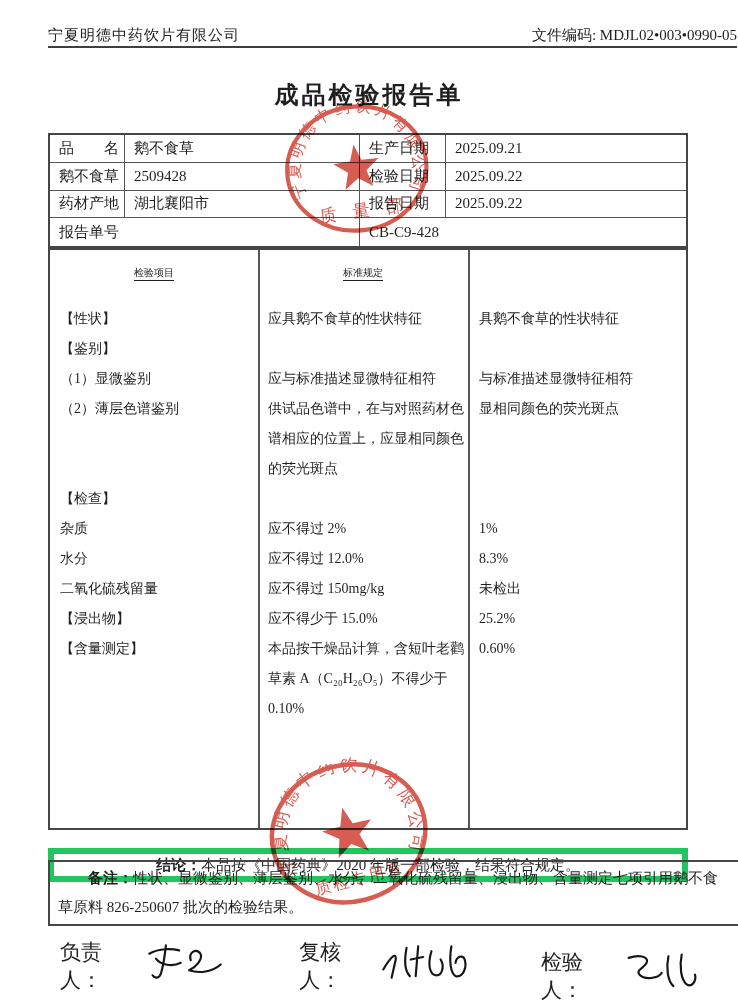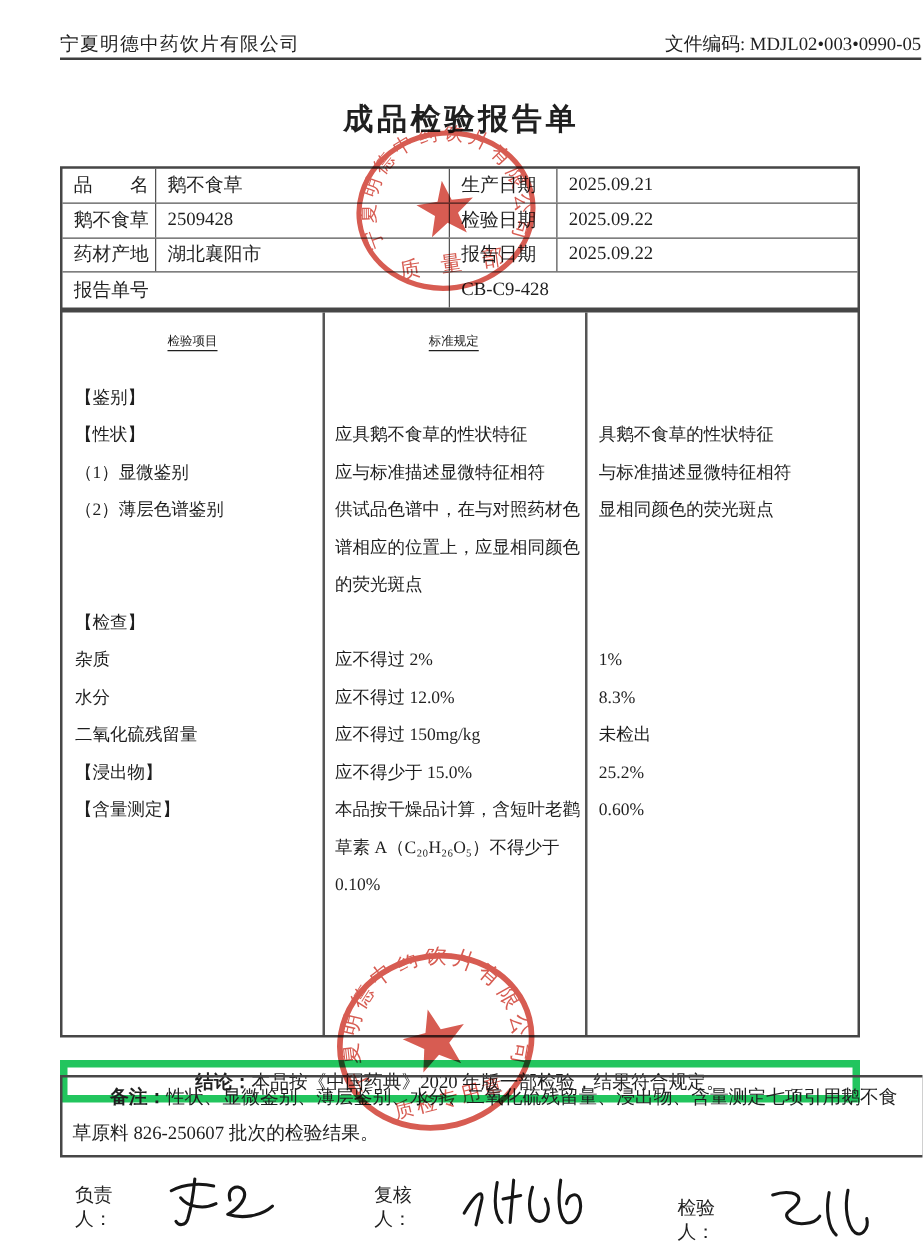--- a/index.html
+++ b/index.html
@@ -44,21 +44,21 @@
          border:6px solid #22c55e;box-sizing:border-box;
          display:flex;align-items:center;justify-content:center;font-size:15px;}
   .concl b{font-weight:bold;}
   .remark{position:absolute;left:48px;top:860px;width:692px;height:66px;
           border:2px solid #464646;box-sizing:border-box;
           padding:2px 8px;font-size:15px;line-height:29px;}
   .remark p{margin:0;text-indent:2em;}
   .remark b{font-weight:bold;}
   
   .sigs{position:absolute;left:48px;top:936px;width:660px;height:60px;
-        display:flex;align-items:center;font-size:15px;gap:12px;}
+        display:flex;align-items:center;font-size:21px;gap:12px;}
   .sig-group{display:flex;align-items:center;}
   .sig-svg{margin:-8px 0 0 6px;}
   .sig-path{fill:none;stroke:#161616;stroke-width:2.6;stroke-linecap:round;stroke-linejoin:round;}
   
   .stamp{position:absolute;mix-blend-mode:multiply;opacity:.82;pointer-events:none;}
   .stamp-top{left:282px;top:102px;width:150px;height:136px;transform:rotate(-8deg);}
   .stamp-bottom{left:266px;top:760px;width:166px;height:150px;transform:rotate(-14deg);}
 </style>
 </head>
 <body>
@@ -96,28 +96,28 @@
 
 <div class="main">
   <div class="vline vl1"></div>
   <div class="vline vl2"></div>
   <div class="mhead">
     <div class="mh mh1"><span>检验项目</span></div>
     <div class="mh mh2"><span>标准规定</span></div>
   </div>
   <div class="mbody">
     <div class="mrow">
+      <div class="mc mc1">【性状】</div>
+      <div class="mc mc2">应具鹅不食草的性状特征</div>
+      <div class="mc mc3">具鹅不食草的性状特征</div>
+    </div>
+    <div class="mrow">
       <div class="mc mc1">【鉴别】</div>
       <div class="mc mc2"></div>
       <div class="mc mc3"></div>
-    </div>
-    <div class="mrow">
-      <div class="mc mc1">【性状】</div>
-      <div class="mc mc2">应具鹅不食草的性状特征</div>
-      <div class="mc mc3">具鹅不食草的性状特征</div>
     </div>
     <div class="mrow">
       <div class="mc mc1">（1）显微鉴别</div>
       <div class="mc mc2">应与标准描述显微特征相符</div>
       <div class="mc mc3">与标准描述显微特征相符</div>
     </div>
     <div class="mrow">
       <div class="mc mc1">（2）薄层色谱鉴别</div>
       <div class="mc mc2">供试品色谱中，在与对照药材色谱相应的位置上，应显相同颜色的荧光斑点</div>
       <div class="mc mc3">显相同颜色的荧光斑点</div>

